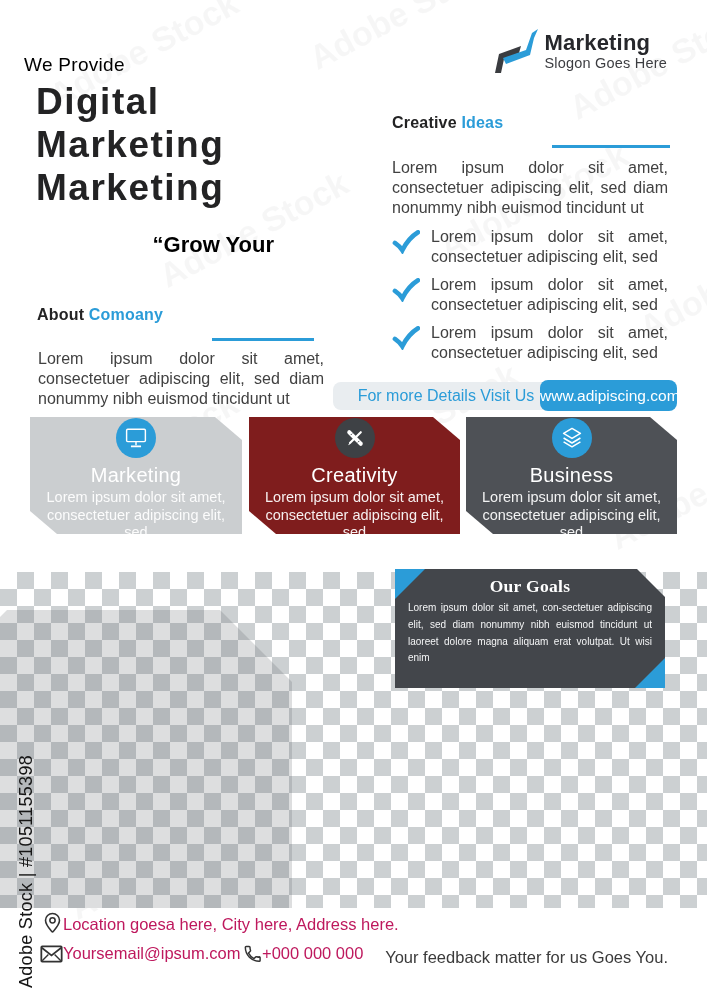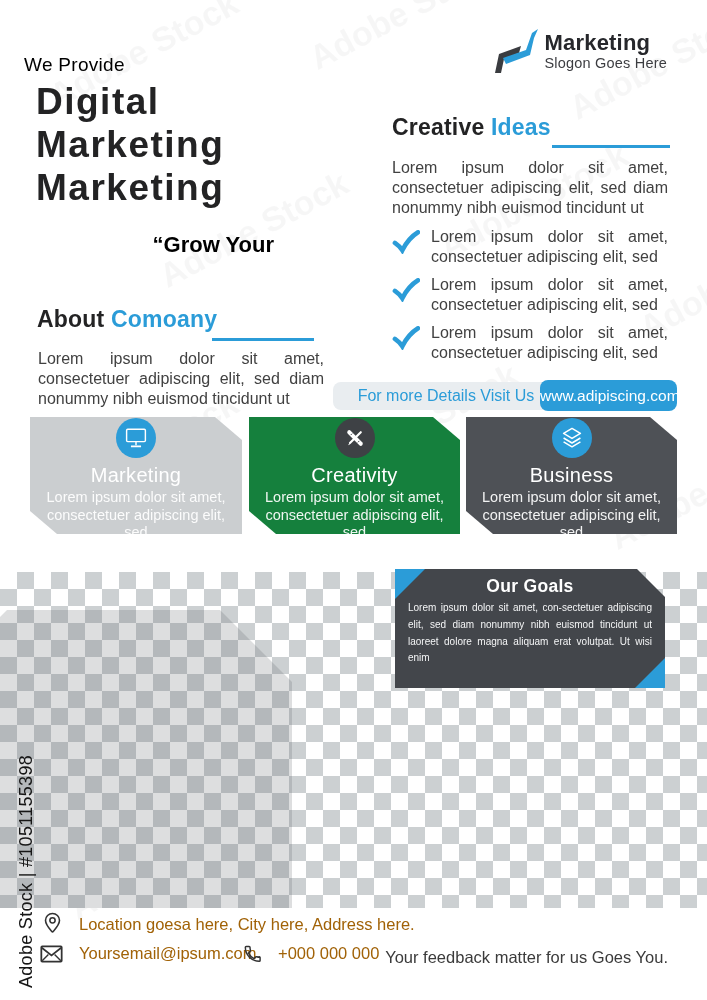--- a/index.html
+++ b/index.html
@@ -22,40 +22,40 @@
   .logo{top:24px;right:40px;display:flex;align-items:center;gap:7px;}
   .logo-name{font-size:22px;font-weight:bold;color:#26272b;line-height:1.05;letter-spacing:.2px;}
   .logo-slogan{font-size:14.5px;color:#3c3d41;letter-spacing:.2px;}
 
   .eyebrow{left:24px;top:54px;font-size:19px;color:#000000;letter-spacing:.3px;}
   .big-title{left:36px;top:80px;font-size:37px;line-height:43px;font-weight:bold;
              color:#232324;letter-spacing:1.5px;}
   .quote{left:80px;top:234px;width:194px;text-align:right;font-size:22px;line-height:22px;
          font-weight:bold;color:#000000;}
 
-  .sec-heading{font-size:23px;font-weight:bold;color:#232324;letter-spacing:.2px;}
+  .sec-heading{font-size:16px;font-weight:bold;color:#232324;letter-spacing:.2px;}
   .blue{color:#2b9cd8;}
   .rule{height:2.5px;background:#2b9cd8;}
 
   .body-text{font-size:16px;line-height:20px;color:#414141;text-align:justify;}
 
   .bullets{left:392px;top:227px;width:276px;}
   .bullet{display:flex;gap:11px;margin-bottom:9px;}
   .bullet svg{flex:0 0 auto;margin-top:3px;}
   .bullet p{margin:0;font-size:16px;line-height:19.5px;color:#414141;text-align:justify;flex:1;}
 
   .cta-light{left:333px;top:382px;width:226px;height:28px;background:#e9edf0;border-radius:8px;
              color:#2b9cd8;font-size:16px;line-height:28px;text-align:center;}
   .cta-blue{left:540px;top:380px;width:137px;height:31px;background:#2b9cd8;border-radius:8px;
             color:#ffffff;font-size:15.5px;line-height:31px;text-align:center;}
 
   .card{top:417px;height:117px;color:#fff;text-align:center;
         clip-path:polygon(0 0,calc(100% - 27px) 0,100% 23px,100% 100%,27px 100%,0 calc(100% - 23px));}
   .card-1{left:30px;width:212px;background:#cbced0;}
-  .card-2{left:249px;width:211px;background:#15803d;}
+  .card-2{left:249px;width:211px;background:#7f1d1d;}
   .card-3{left:466px;width:211px;background:#4e5156;}
   .card .circ{position:absolute;top:1px;left:calc(50% - 20px);width:40px;height:40px;border-radius:50%;
               display:flex;align-items:center;justify-content:center;}
   .circ-blue{background:#2b9cd8;}
   .circ-dark{background:#3e4145;}
   .card h3{margin:47px 0 2px;font-size:20px;font-weight:normal;letter-spacing:.3px;}
   .card p{margin:0 14px;font-size:14.5px;line-height:17.5px;color:rgba(255,255,255,.93);}
 
   .checker{left:0;top:572px;width:707px;height:336px;
            background:repeating-conic-gradient(#ccd0d2 0% 25%, #ffffff 0% 50%);
@@ -63,27 +63,27 @@
   .checker-shade{left:0;top:610px;width:292px;height:298px;background:rgba(84,89,94,.20);
            clip-path:polygon(0 7px,7px 0,220px 0,292px 72px,292px 100%,0 100%);}
 
   .goals{left:395px;top:569px;width:270px;height:119px;}
   .goals .tri{position:absolute;width:38px;height:38px;background:#2b9cd8;}
   .goals .tri-tl{left:0;top:0;clip-path:polygon(0 0,100% 0,0 100%);}
   .goals .tri-br{right:0;bottom:0;clip-path:polygon(100% 0,100% 100%,0 100%);}
   .goals .panel{position:absolute;inset:0;background:#43464b;color:#fff;
         clip-path:polygon(30px 0,calc(100% - 28px) 0,100% 28px,100% calc(100% - 30px),
                           calc(100% - 30px) 100%,0 100%,0 30px);}
-  .goals h3{margin:7px 0 3px;text-align:center;font-size:17.5px;letter-spacing:.3px;}
+  .goals h3{margin:7px 0 3px;text-align:center;font-size:17.5px;letter-spacing:.3px;font-family:Liberation Serif, serif;}
   .goals p{margin:0 13px;font-size:10px;line-height:16.8px;text-align:justify;color:#f4f5f6;}
 
   .stock-label{left:16px;top:988px;transform:rotate(-90deg);transform-origin:0 0;
                font-size:18px;font-weight:500;color:#161616;letter-spacing:.3px;white-space:nowrap;}
 
-  .f-row{display:flex;align-items:center;gap:16px;font-size:16.5px;color:#a16207;}
+  .f-row{display:flex;align-items:center;font-size:16.5px;color:#be185d;}
   .f-address{left:42px;top:911px;}
   .f-contact{left:40px;top:944px;}
   .f-phone{left:243px;top:944px;}
   .f-feedback{right:39px;top:948px;font-size:16.5px;color:#3b3b3b;white-space:nowrap;}
 </style>
 </head>
 <body>
 
 <div class="page">
 

